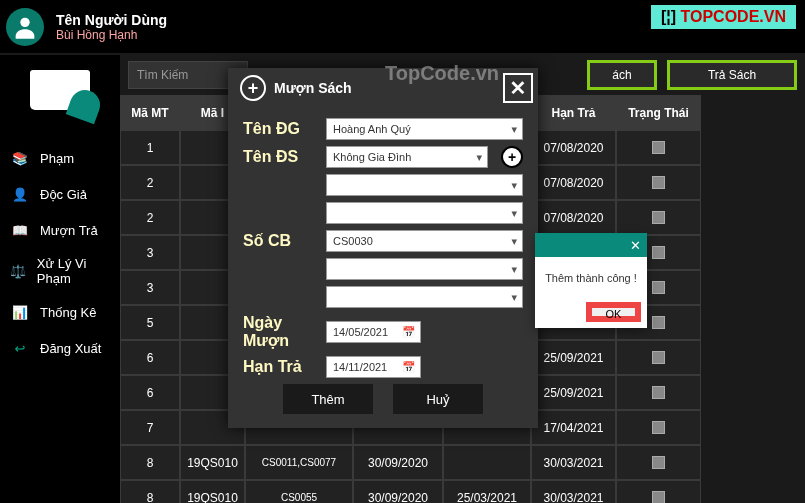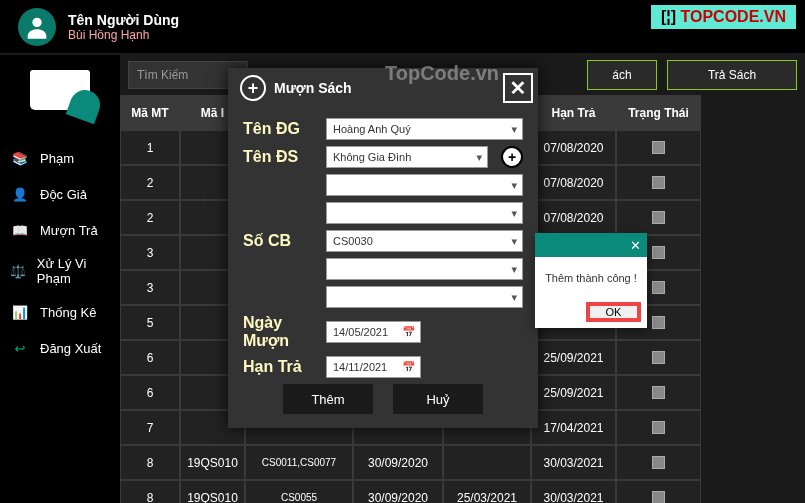--- a/index.html
+++ b/index.html
@@ -1,40 +1,40 @@
 <!DOCTYPE html>
 <html><head>
 <meta charset="utf-8">
 <style>
 * { box-sizing: border-box; margin: 0; padding: 0; font-family: Arial, sans-serif; }
 body { background: #0a0a0a; width: 805px; height: 503px; overflow: hidden; position: relative; }
 
 
-.header { height: 55px; background: #000; border-bottom: 2px solid #1a1a1a; display: flex; align-items: center; padding-left: 18px; position: relative; }
+.header { height: 55px; background: #000; border-bottom: 2px solid #1a1a1a; display: flex; align-items: center; padding-left: 6px; position: relative; }
 .avatar { width: 38px; height: 38px; border-radius: 50%; background: #0a7a6a; display: flex; align-items: center; justify-content: center; margin-right: 12px; }
 .avatar svg { width: 28px; height: 28px; }
 .user-info { color: #fff; }
 .user-title { font-size: 14px; font-weight: bold; }
 .user-name { font-size: 12px; color: #fca5a5; }
 .logo { position: absolute; right: 8px; top: 4px; background: #5eead4; padding: 3px 10px; font-size: 16px; font-weight: bold; color: #c00; border: 1px solid #000; }
 .logo-bracket { color: #000; }
 
 
 .sidebar { position: absolute; left: 0; top: 55px; width: 120px; height: 448px; background: #000; }
 .book-illus { width: 80px; height: 60px; margin: 10px auto 15px; position: relative; }
 .book-illus .book { width: 60px; height: 40px; background: #fff; border-radius: 3px 3px 5px 5px; position: absolute; left: 10px; top: 5px; }
 .book-illus .hand { width: 30px; height: 30px; background: #0a8a7a; border-radius: 50% 50% 0 0; position: absolute; right: 0; bottom: 5px; transform: rotate(20deg); }
 .side-item { display: flex; align-items: center; padding: 8px 10px; color: #fff; font-size: 13px; cursor: pointer; gap: 10px; }
 .side-icon { width: 20px; height: 20px; display: flex; align-items: center; justify-content: center; }
 
 
 .main { position: absolute; left: 120px; top: 55px; right: 0; bottom: 0; background: #1a1a1a; }
 .toolbar { height: 40px; display: flex; align-items: center; gap: 10px; padding: 5px 8px; position: relative; }
 .search-box { flex: 0 0 120px; height: 28px; background: #333; border: 1px solid #444; color: #999; font-size: 12px; padding: 0 8px; display: flex; align-items: center; }
-.tab-btn { flex: 1; height: 30px; background: #2a2a2a; border: 1px solid #84cc16; color: #fff; font-size: 12px; display: flex; align-items: center; justify-content: center; cursor: pointer; }
+.tab-btn { flex: 1; height: 30px; background: #2a2a2a; border: 3px solid #84cc16; color: #fff; font-size: 12px; display: flex; align-items: center; justify-content: center; cursor: pointer; }
 
 
 .table { width: 100%; }
 .th-row, .td-row { display: flex; }
 .th, .td { border: 1px solid #3a3a3a; height: 35px; display: flex; align-items: center; justify-content: center; font-size: 12px; color: #fff; }
 .th { background: #3a3a3a; font-weight: bold; }
 .td { background: #222; }
 .c-mamt { width: 60px; }
 .c-mai { width: 65px; }
 .c-mid1 { width: 108px; }
@@ -59,21 +59,21 @@
 .date-input .cal-icon { position: absolute; right: 4px; font-size: 11px; color: #666; }
 .modal-actions { display: flex; gap: 20px; justify-content: center; margin-top: 2px; }
 .modal-btn { width: 90px; height: 30px; background: #1a1a1a; color: #fff; border: none; font-size: 13px; cursor: pointer; }
 
 
 .msgbox { position: absolute; left: 535px; top: 233px; width: 112px; background: #fff; box-shadow: 0 3px 10px rgba(0,0,0,0.4); z-index: 20; }
 .msg-head { height: 24px; background: #0a8a7a; display: flex; justify-content: flex-end; align-items: center; padding-right: 6px; }
 .msg-close { color: #fff; font-size: 13px; cursor: pointer; }
 .msg-body { padding: 15px 8px 12px; text-align: center; font-size: 11px; color: #333; }
 .msg-foot { padding: 6px; display: flex; justify-content: flex-end; }
-.msg-ok { width: 55px; height: 20px; background: #f0f0f0; border: 4px solid #ef4444; font-size: 11px; cursor: pointer; }
+.msg-ok { width: 55px; height: 20px; background: #f0f0f0; border: 6px solid #ef4444; font-size: 11px; cursor: pointer; }
 
 
 .wm { position: absolute; color: rgba(200,200,200,0.5); font-size: 20px; font-weight: bold; z-index: 30; pointer-events: none; }
 .wm1 { left: 385px; top: 62px; }
 .wm2 { left: 200px; top: 503px; font-size: 20px; }
 </style>
 </head>
 <body>
 
 <div class="header">

